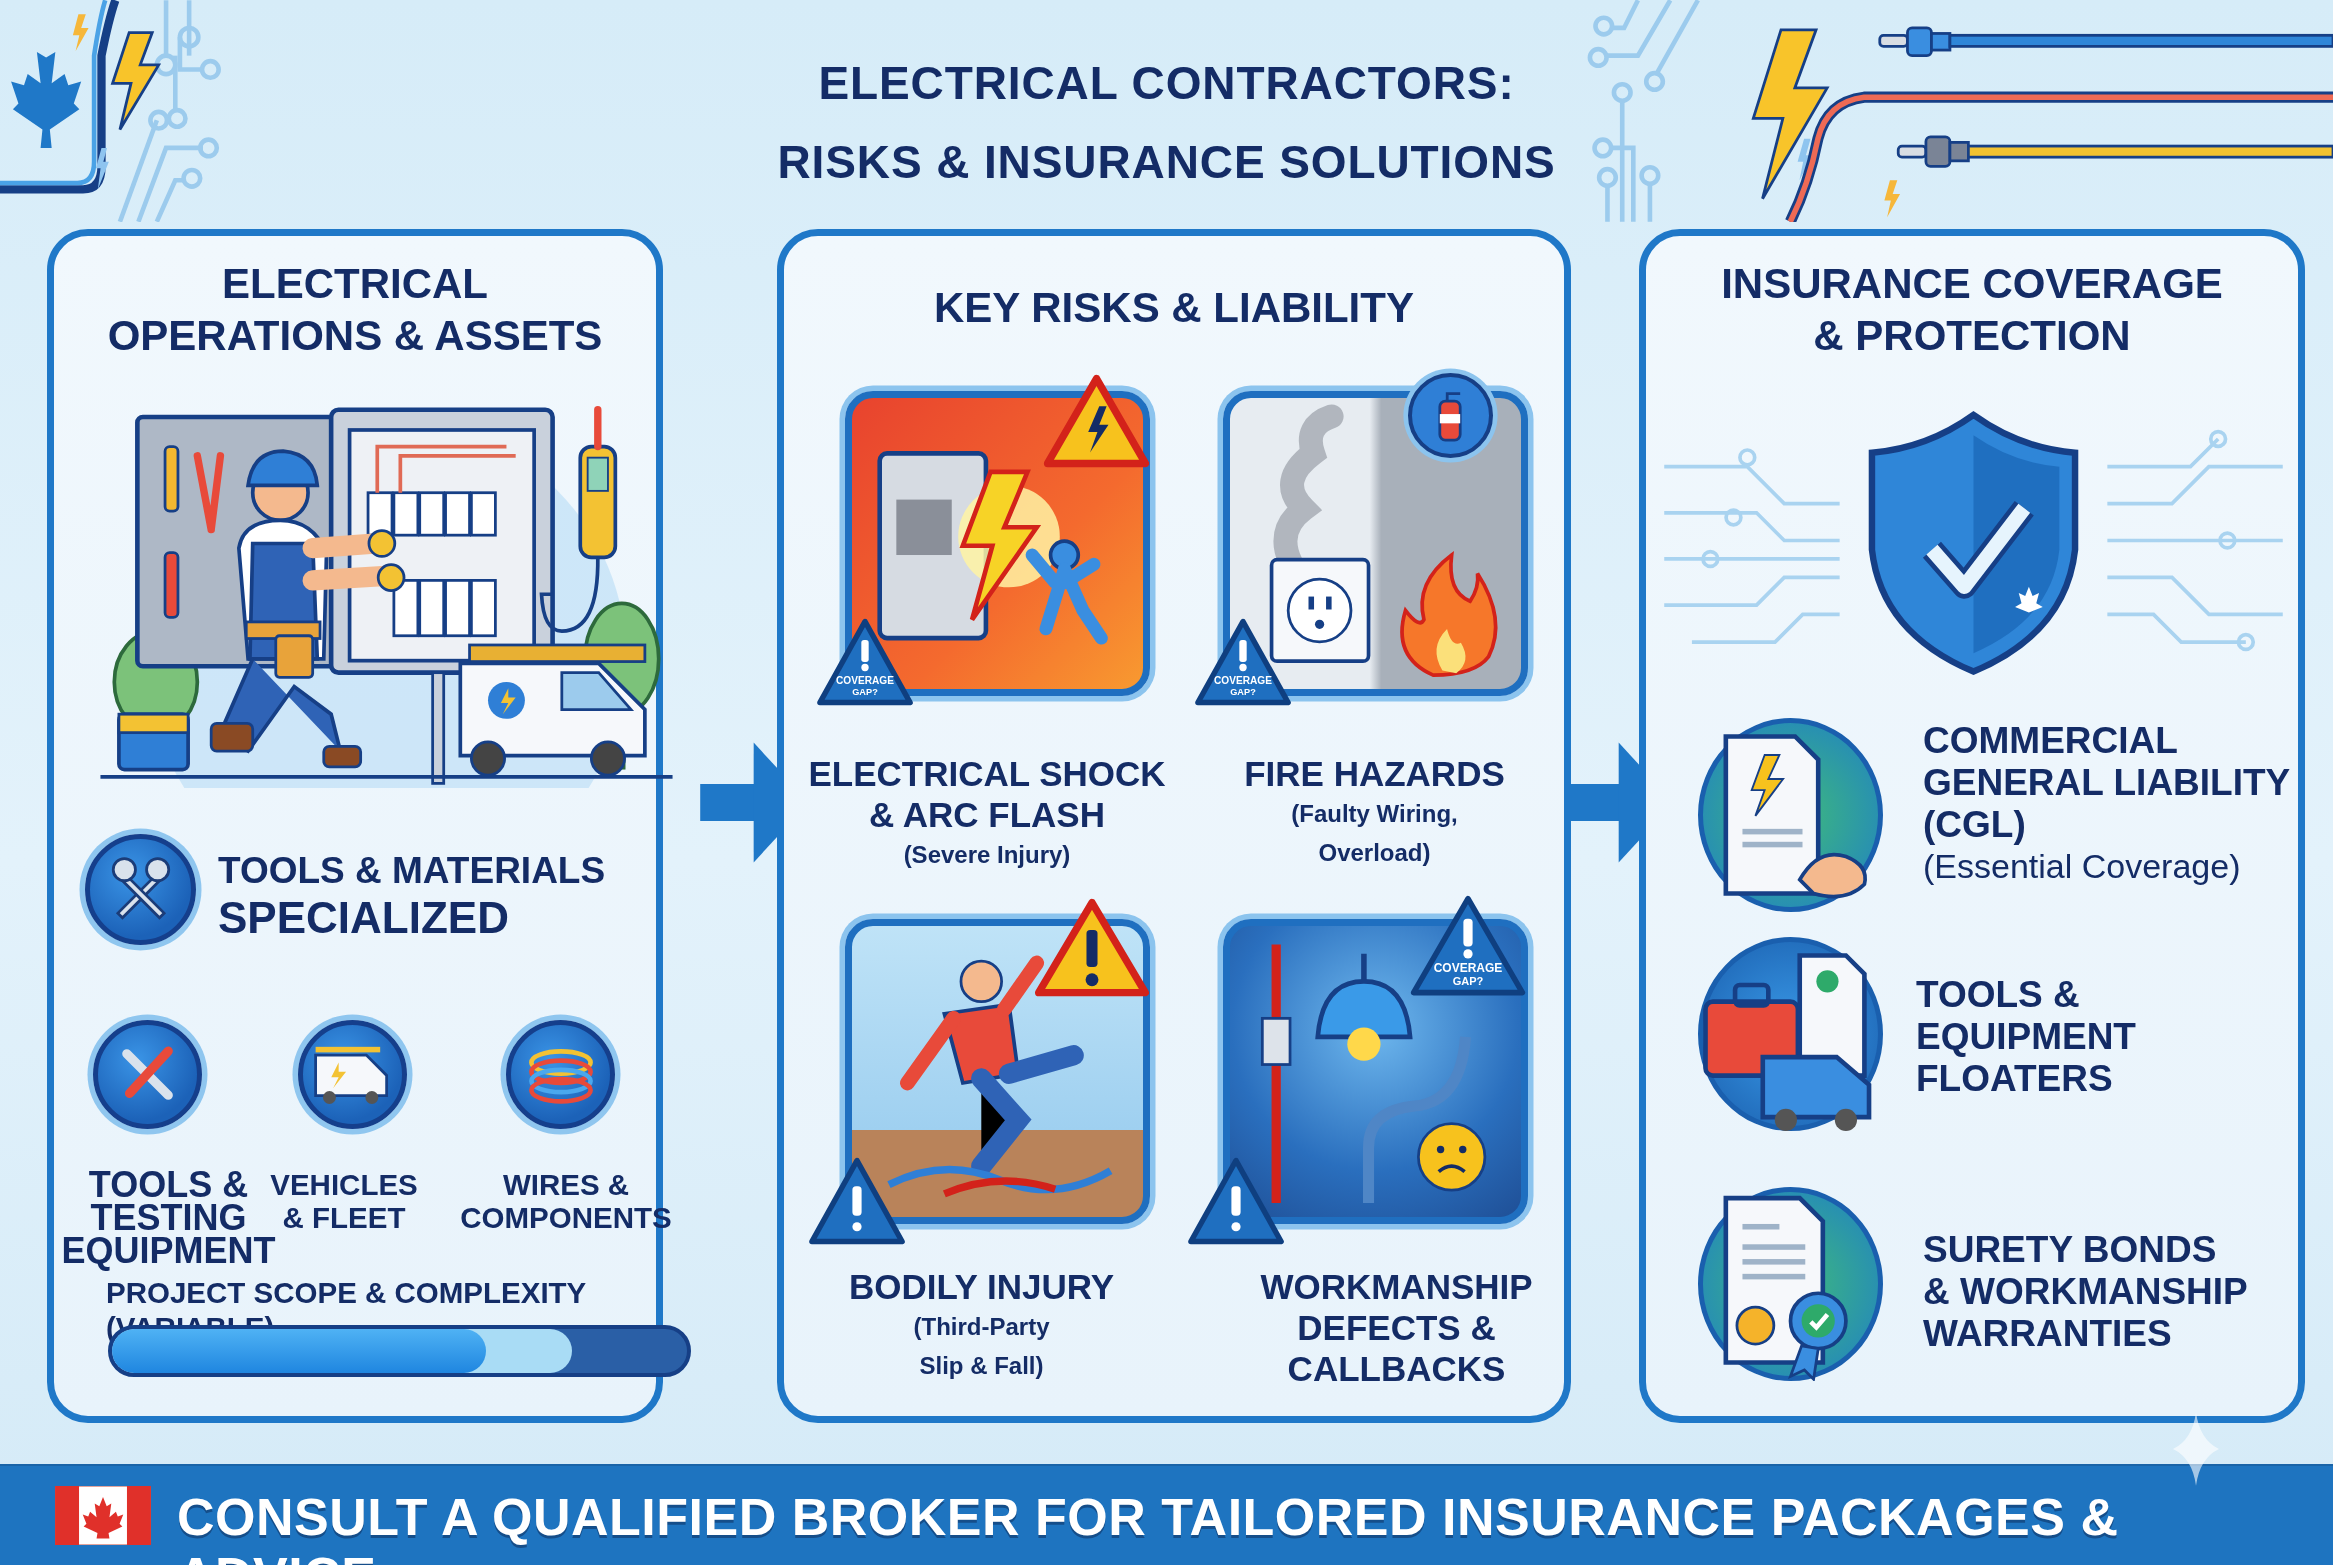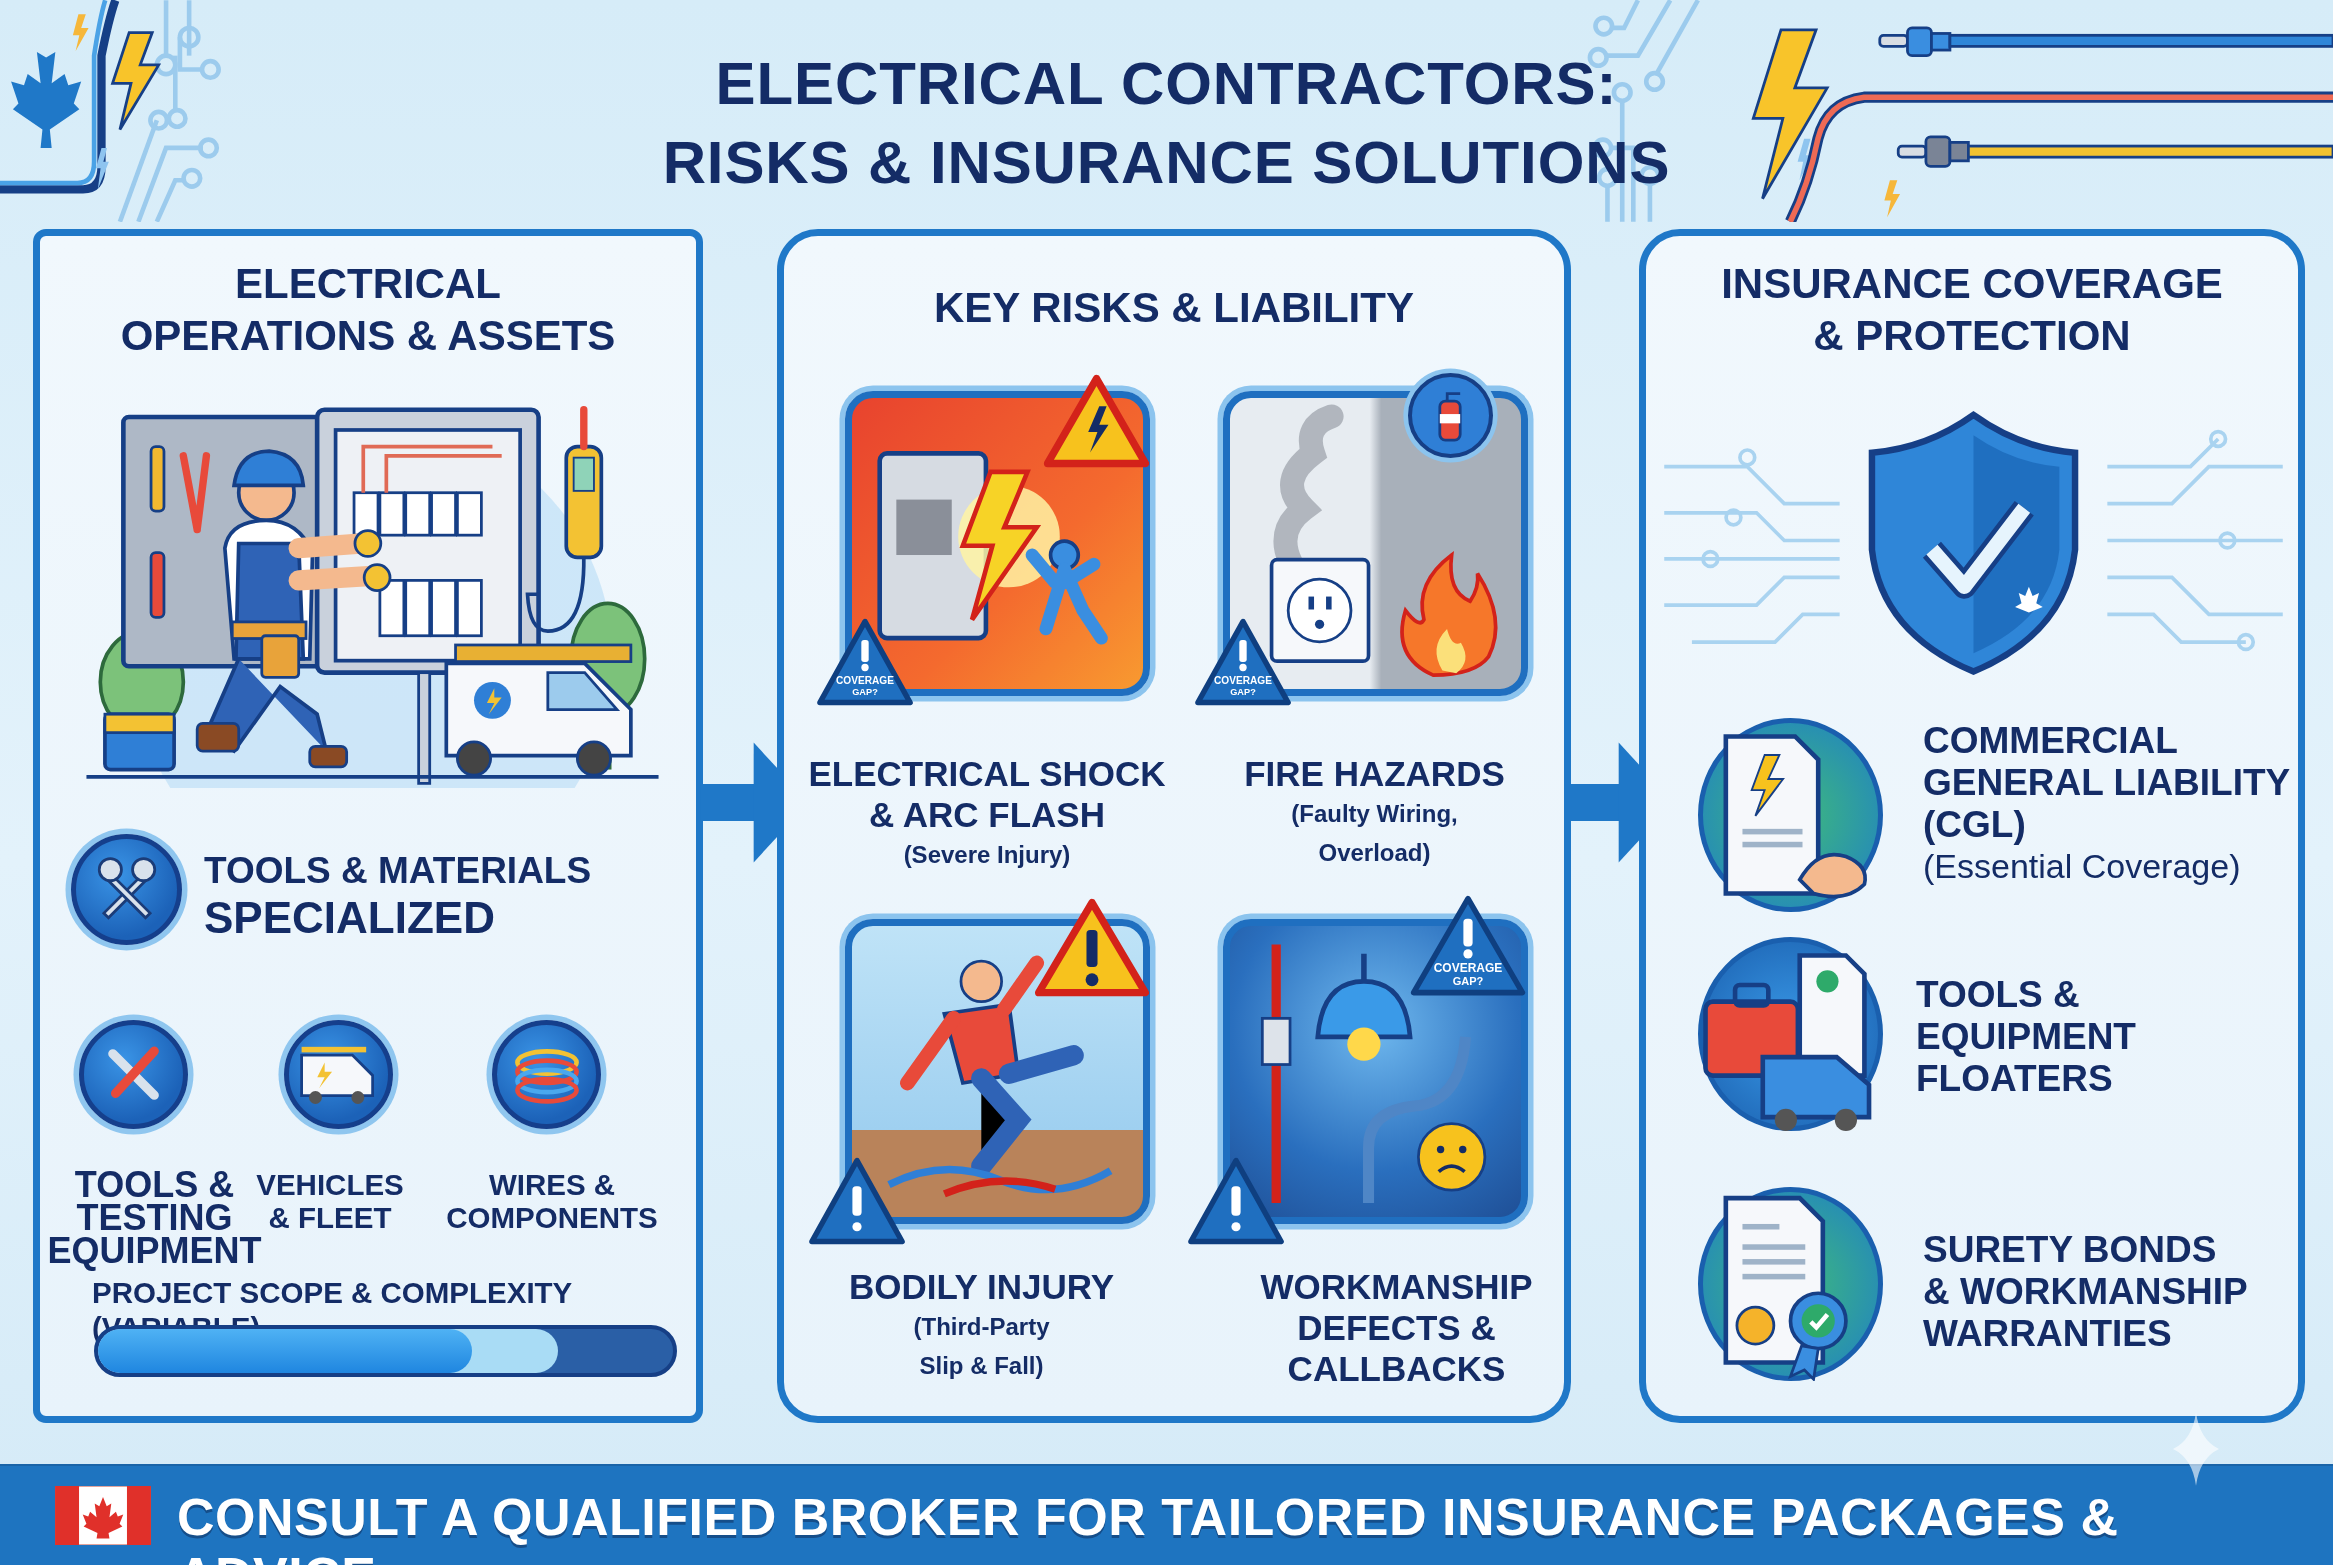--- a/index.html
+++ b/index.html
@@ -6,29 +6,29 @@
   html, body { width: 2333px; height: 1565px; overflow: hidden; }
   body {
     background: linear-gradient(180deg, #d6ecf8 0%, #e3f2fb 55%, #d4eaf7 100%);
     font-family: "Liberation Sans", "DejaVu Sans", sans-serif;
     color: #12285a;
     position: relative;
   }
   .abs { position: absolute; }
   .title {
     position: absolute; left: 0; width: 2333px; top: 44px;
-    text-align: center; font-weight: 700; font-size: 60px; line-height: 79px;
+    text-align: center; font-weight: 700; font-size: 46px; line-height: 79px;
     letter-spacing: 0.9px; color: #142c66;
   }
   .panel {
     position: absolute; top: 229px; height: 1194px;
     border: 7.4px solid #1f78c8; border-radius: 41px;
     background: linear-gradient(180deg, #f1f8fd 0%, #e8f3fb 100%);
   }
-  .p-left { left: 33px; width: 670px; border-radius: 13px; }
+  .p-left { left: 47px; width: 616px; }
   .p-mid { left: 777px; width: 794px; }
   .p-right { left: 1639px; width: 666px; }
   .panel-title {
     position: absolute; left: 0; right: 0; text-align: center;
     font-weight: 700; font-size: 42px; line-height: 52px; color: #142c66;
   }
   .flow-arrow { position: absolute; }
   .circle-icon {
     position: absolute; border-radius: 50%;
     background: radial-gradient(circle at 40% 35%, #3a94e6 0%, #1c62b8 70%);

